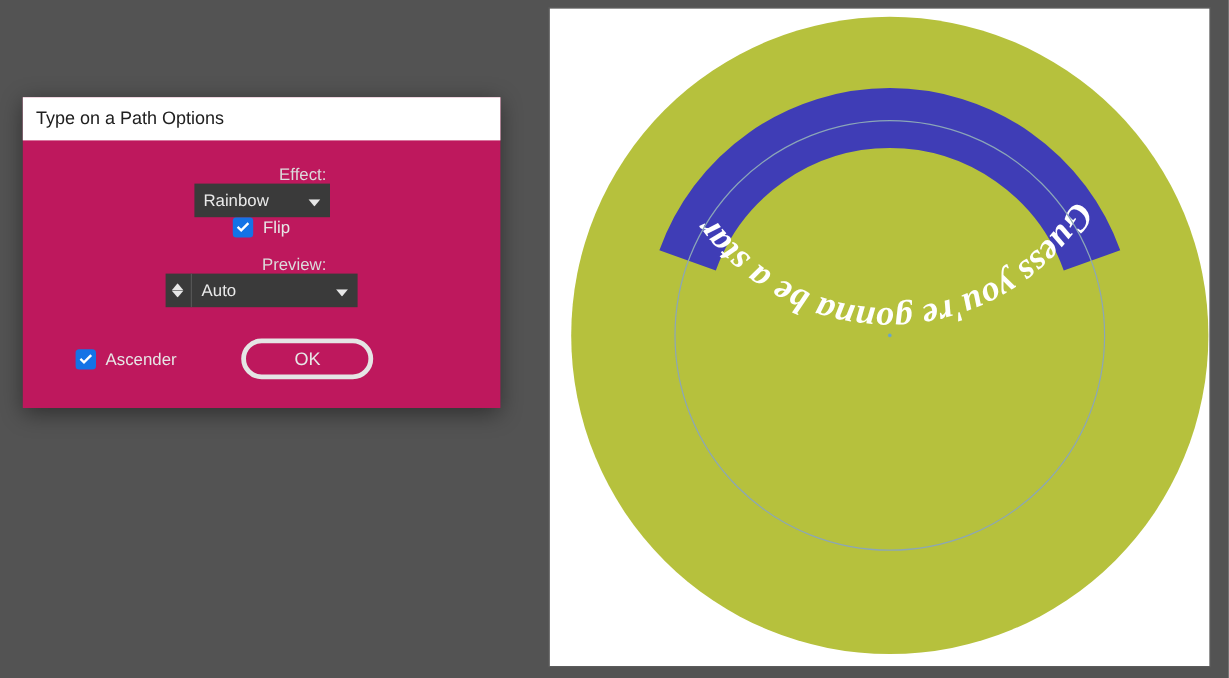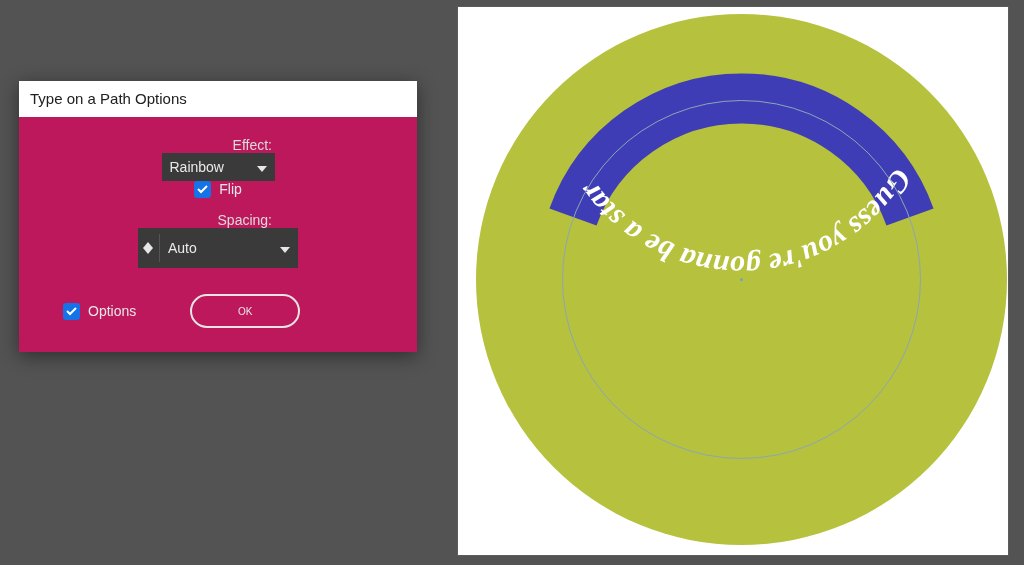--- a/index.html
+++ b/index.html
@@ -12,32 +12,32 @@
   .dialog-body { padding:20px 24px 24px 24px; color:#e7e7e7; font-size:14px; }
 
   .row { display:flex; align-items:center; margin-bottom:14px;flex-direction:column; }
   .row label.k { width:120px; text-align:right; color:#dcdcdc; font-size:14px; padding-right:6px; }
 
   .select { display:flex; align-items:center; background:#3a3a3a; height:28px; padding:0 8px; color:#eaeaea; font-size:14px; position:relative; cursor:pointer; }
   .select .chev { margin-left:auto; padding-left:10px; }
   .sel-113 { width:113px; }
   .sel-160 { width:160px; }
 
-  .stepper { display:flex; align-items:center; background:#3a3a3a; height:40px; color:#eaeaea; }
+  .stepper { display:flex; align-items:center; background:#3a3a3a; height:28px; color:#eaeaea; }
   .stepper .arrows { display:flex; flex-direction:column; justify-content:center; width:22px; height:28px; border-right:1px solid #555; padding:0 5px; }
   .stepper .arrows svg { display:block; }
 
   .check { display:flex; align-items:flex-start; gap:8px; cursor:pointer; }
   .chkbox { width:17px; height:17px; border-radius:3px; background:#2f2f2f; display:flex; align-items:center; justify-content:center; }
   .chkbox.on { background:#1473e6; }
   .chkbox.on svg { display:block; }
   .chkbox svg { display:none; }
 
   .btnrow { display:flex; align-items:center; gap:18px; margin-top:26px; margin-left:20px; }
-  .pill { height:34px; min-width:110px; padding:0 26px; border:2px solid #e5e5e5; border-radius:17px; color:#e7e7e7; background:transparent; font-size:10px; display:flex; align-items:center; justify-content:center; cursor:pointer; }
+  .pill { height:34px; min-width:110px; padding:0 26px; border:4px solid #e5e5e5; border-radius:17px; color:#e7e7e7; background:transparent; font-size:15px; display:flex; align-items:center; justify-content:center; cursor:pointer; }
 
   
   .artboard { position:absolute; left:458px; top:7px; width:550px; height:548px; background:#fff; outline:1px solid #5c5c5c; }
   .olive-disc { position:absolute; left:18px; top:7px; width:531px; height:531px; border-radius:50%; background:#b6c13d; }
   .thin-ring { position:absolute; left:104px; top:93px; width:359px; height:359px; border-radius:50%; border:1px solid #8ba6b8; }
   .center-dot { position:absolute; left:282px; top:271px; width:3px; height:3px; background:#6aa5c8; border-radius:50%; }
 
   .arc-wrap { position:absolute; left:0; top:0; width:550px; height:548px; }
   .arc-text text { font-family:Georgia,"Times New Roman",serif; font-weight:700; font-style:italic; font-size:30px; fill:#fff; }
 
@@ -66,21 +66,21 @@
           <svg width="11" height="9" viewBox="0 0 11 9">
               <path d="M1 4 L4 7 L10 1" stroke="#fff" stroke-width="2" fill="none"></path>
             </svg>
         </span>
         <span>Flip</span>
       </div>
     </div>
 
 
     <div class="row">
-      <label class="k">Spacing:</label>
+      <label class="k">Preview:</label>
       <div class="stepper sel-160">
         <span class="arrows">
           <svg width="10" height="6" viewBox="0 0 10 6">
               <path d="M0 6 L5 0 L10 6" fill="#e7e7e7"></path>
             </svg>
           <svg width="10" height="6" viewBox="0 0 10 6">
               <path d="M0 0 L5 6 L10 0" fill="#e7e7e7"></path>
             </svg>
         </span>
         <span style="padding:0 8px; flex:1">Auto</span>
@@ -92,21 +92,21 @@
       </div>
     </div>
 
     <div class="btnrow">
       <div class="check">
         <span class="chkbox on">
           <svg width="11" height="9" viewBox="0 0 11 9">
               <path d="M1 4 L4 7 L10 1" stroke="#fff" stroke-width="2" fill="none"></path>
             </svg>
         </span>
-        <span>Options</span>
+        <span>Ascender</span>
       </div>
       <div style="width:18px"></div>
       <div class="pill">OK</div>
     </div>
 
   </div>
 </div>
 
 <div class="artboard">
   <div class="olive-disc"></div>

